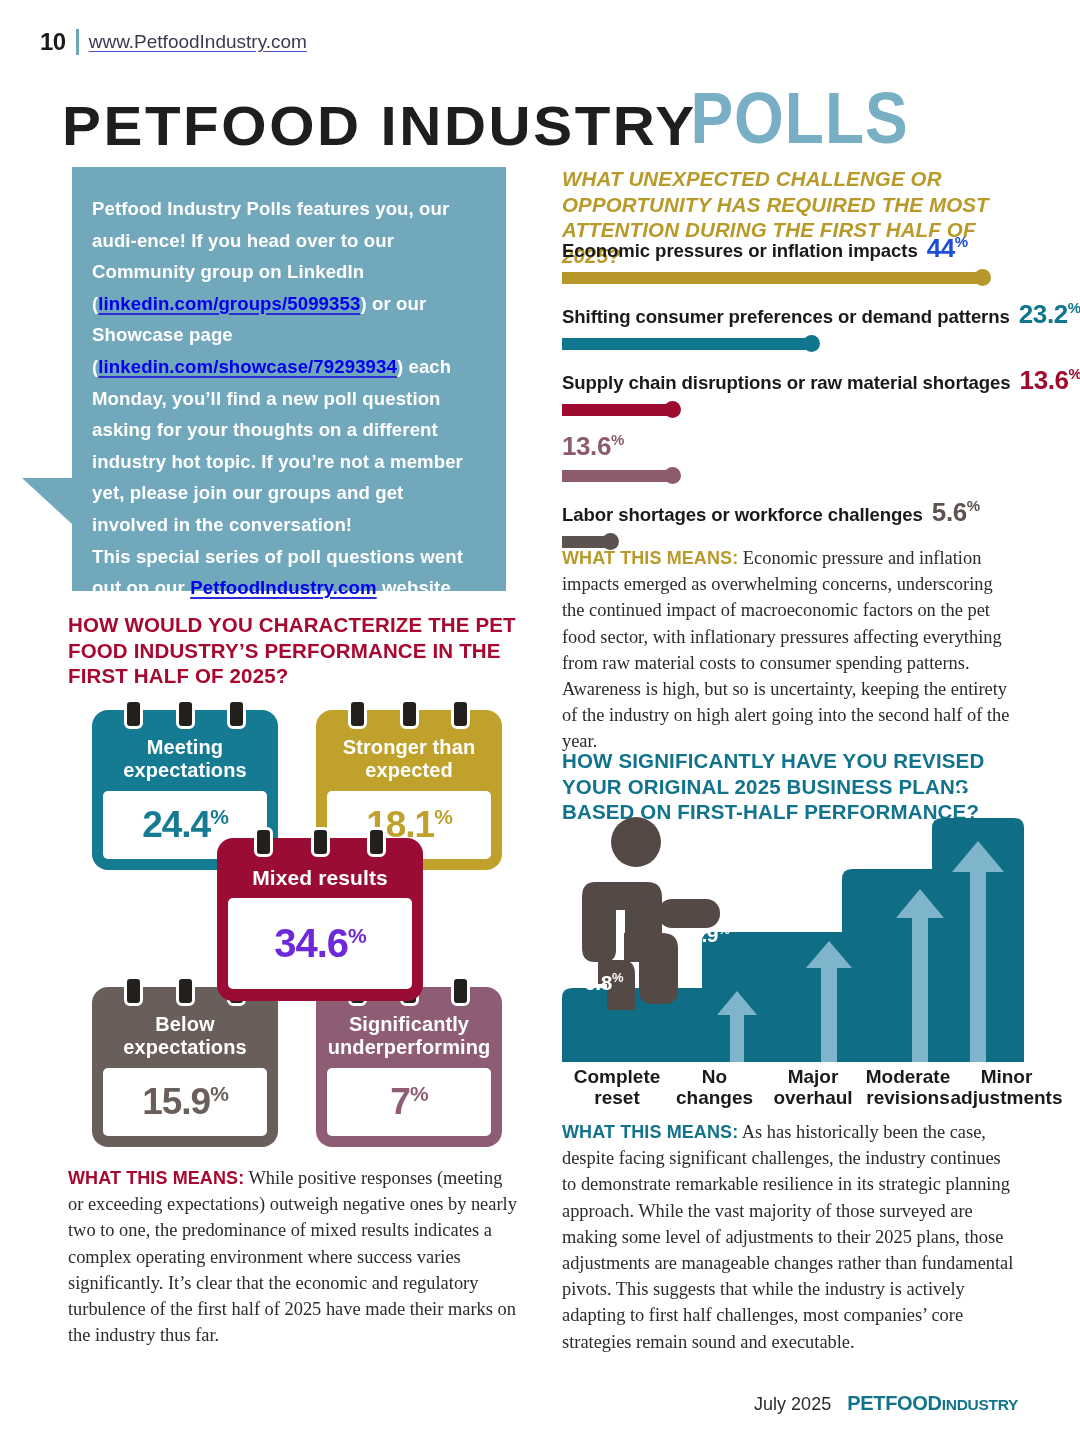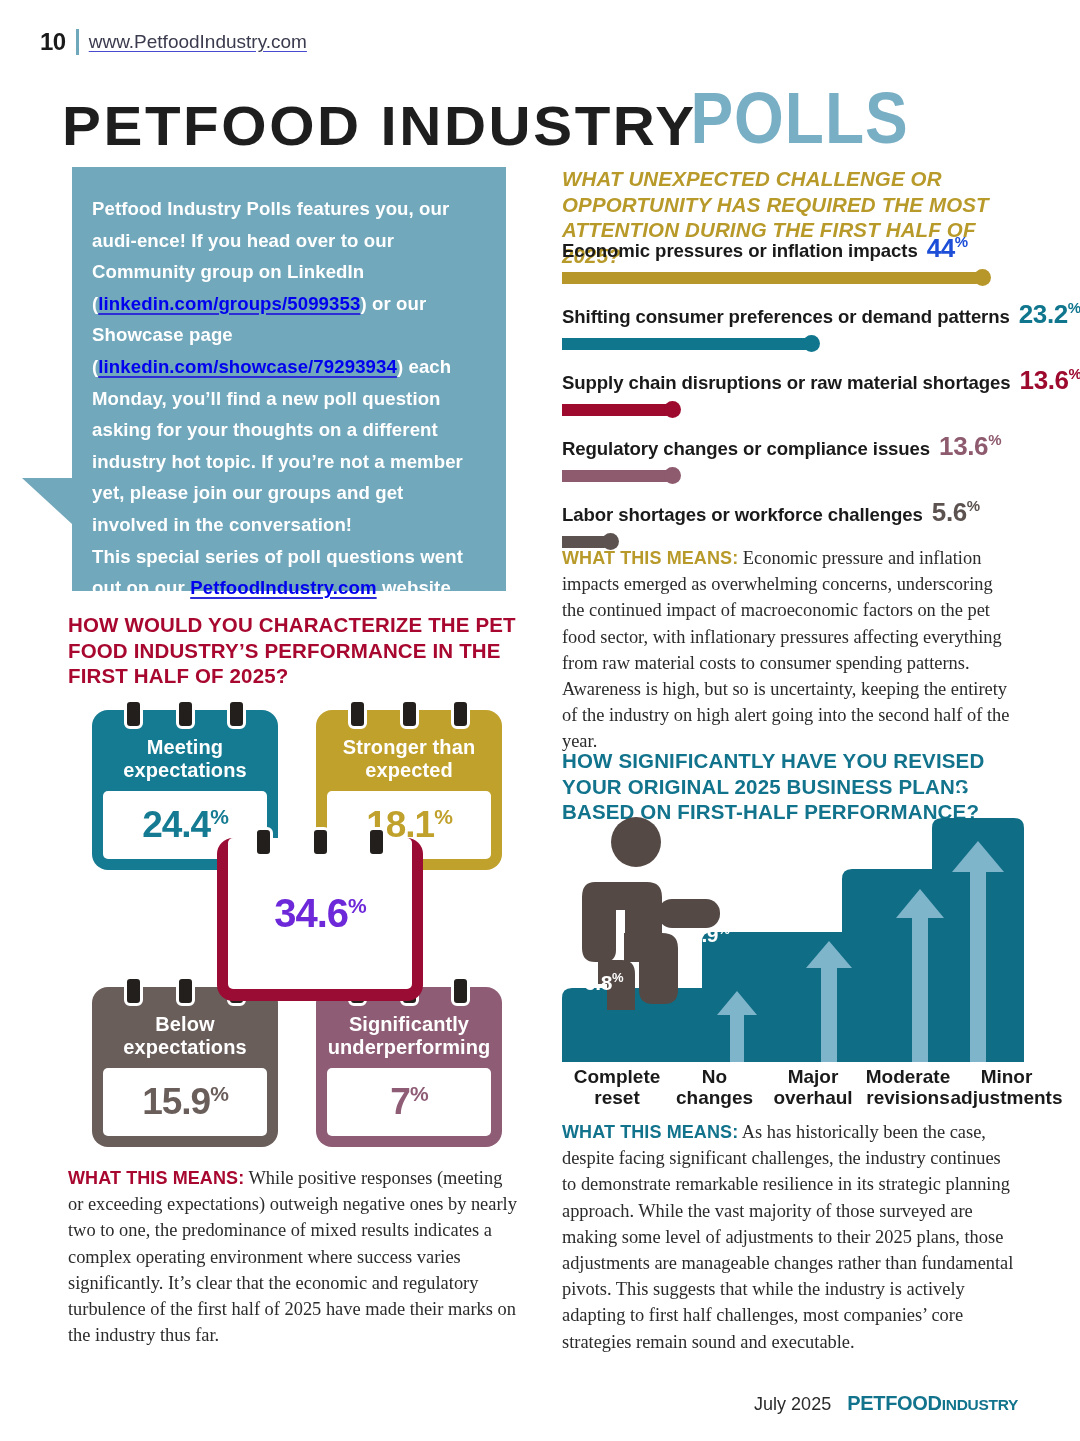--- a/index.html
+++ b/index.html
@@ -174,21 +174,20 @@
       <span class="bar-val" style="color:#9d0a2e"><span>13.6</span><span class="pct">%</span></span>
     </div>
     <div class="bar-track">
       <div class="bar-fill" style="width:110px;background:#9d0a2e"></div>
       <div class="bar-knob" style="left:102px;background:#9d0a2e"></div>
     </div>
   </div>
 
   <div class="bar-row">
     <div class="bar-label-line">
-      <span class="bar-label">Regulatory changes or compliance issues</span>
       <span class="bar-val" style="color:#8d5a6e"><span>13.6</span><span class="pct">%</span></span>
     </div>
     <div class="bar-track">
       <div class="bar-fill" style="width:110px;background:#8d5a6e"></div>
       <div class="bar-knob" style="left:102px;background:#8d5a6e"></div>
     </div>
   </div>
 
   <div class="bar-row">
     <div class="bar-label-line">
@@ -234,20 +233,21 @@
       <span class="cal-num" style="color:#c0a12c"><span>18.1</span><span class="pct">%</span></span>
     </div>
   </div>
 
   <div class="cal" id="cal-mixed">
     <div class="rings">
         <span class="ring"></span>
         <span class="ring"></span>
         <span class="ring"></span>
       </div>
+    <div class="cal-title">Mixed results</div>
     <div class="cal-sheet">
       <span class="cal-num" style="color:#6d28d9"><span>34.6</span><span class="pct">%</span></span>
     </div>
   </div>
 
   <div class="cal" id="cal-below">
     <div class="rings">
         <span class="ring"></span>
         <span class="ring"></span>
         <span class="ring"></span>

